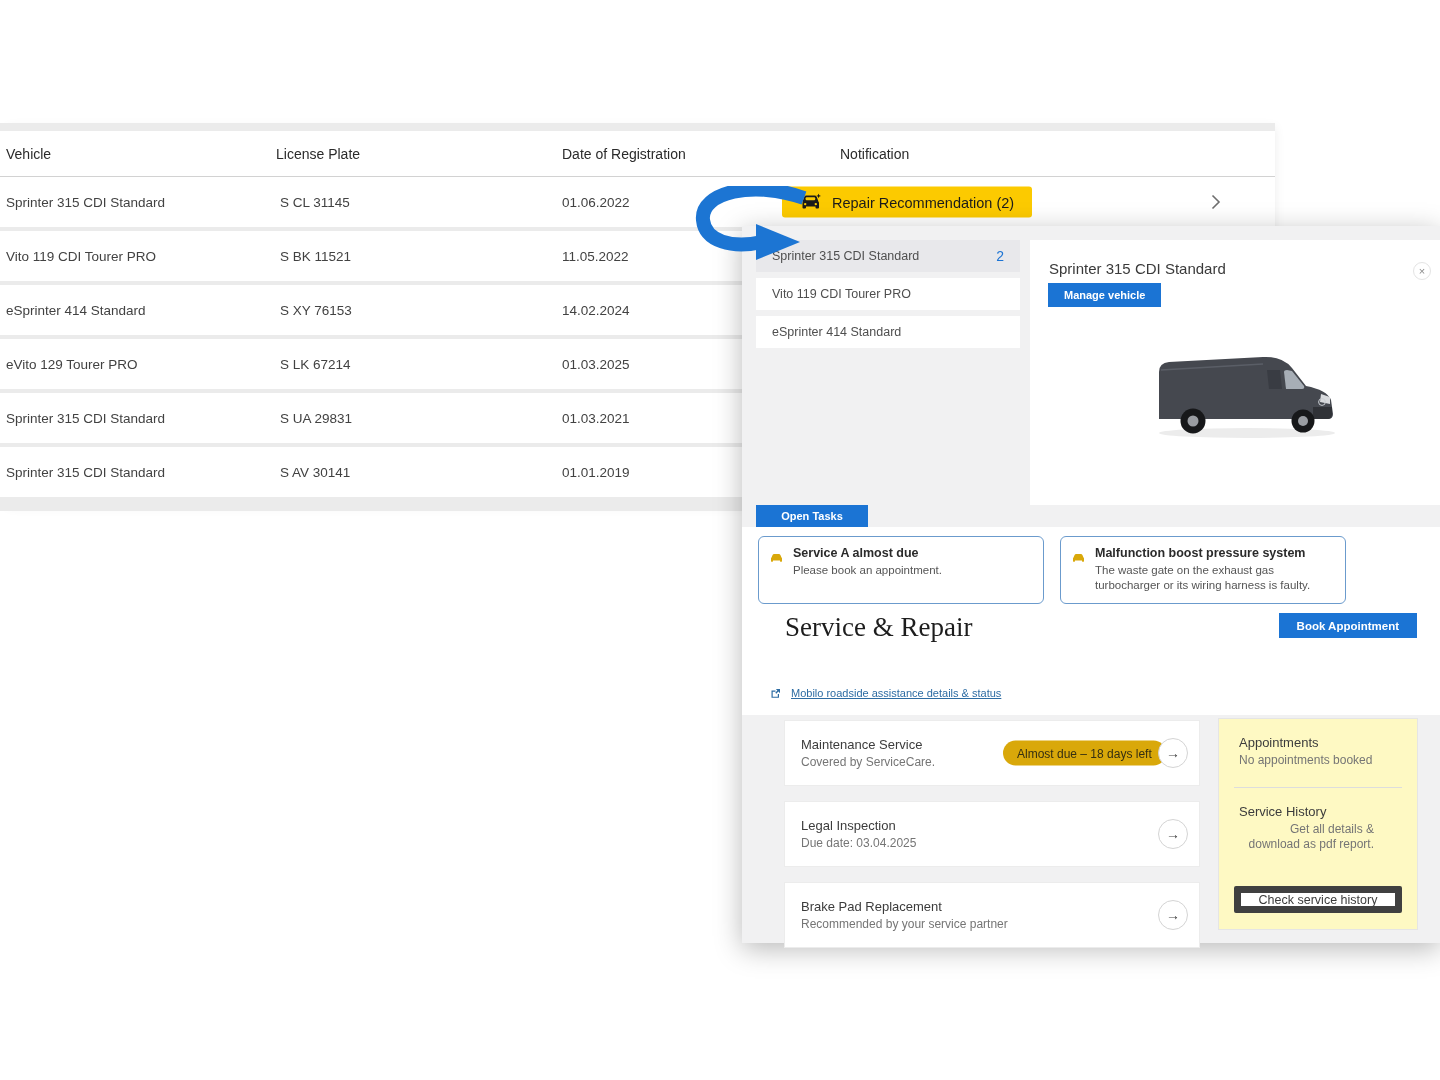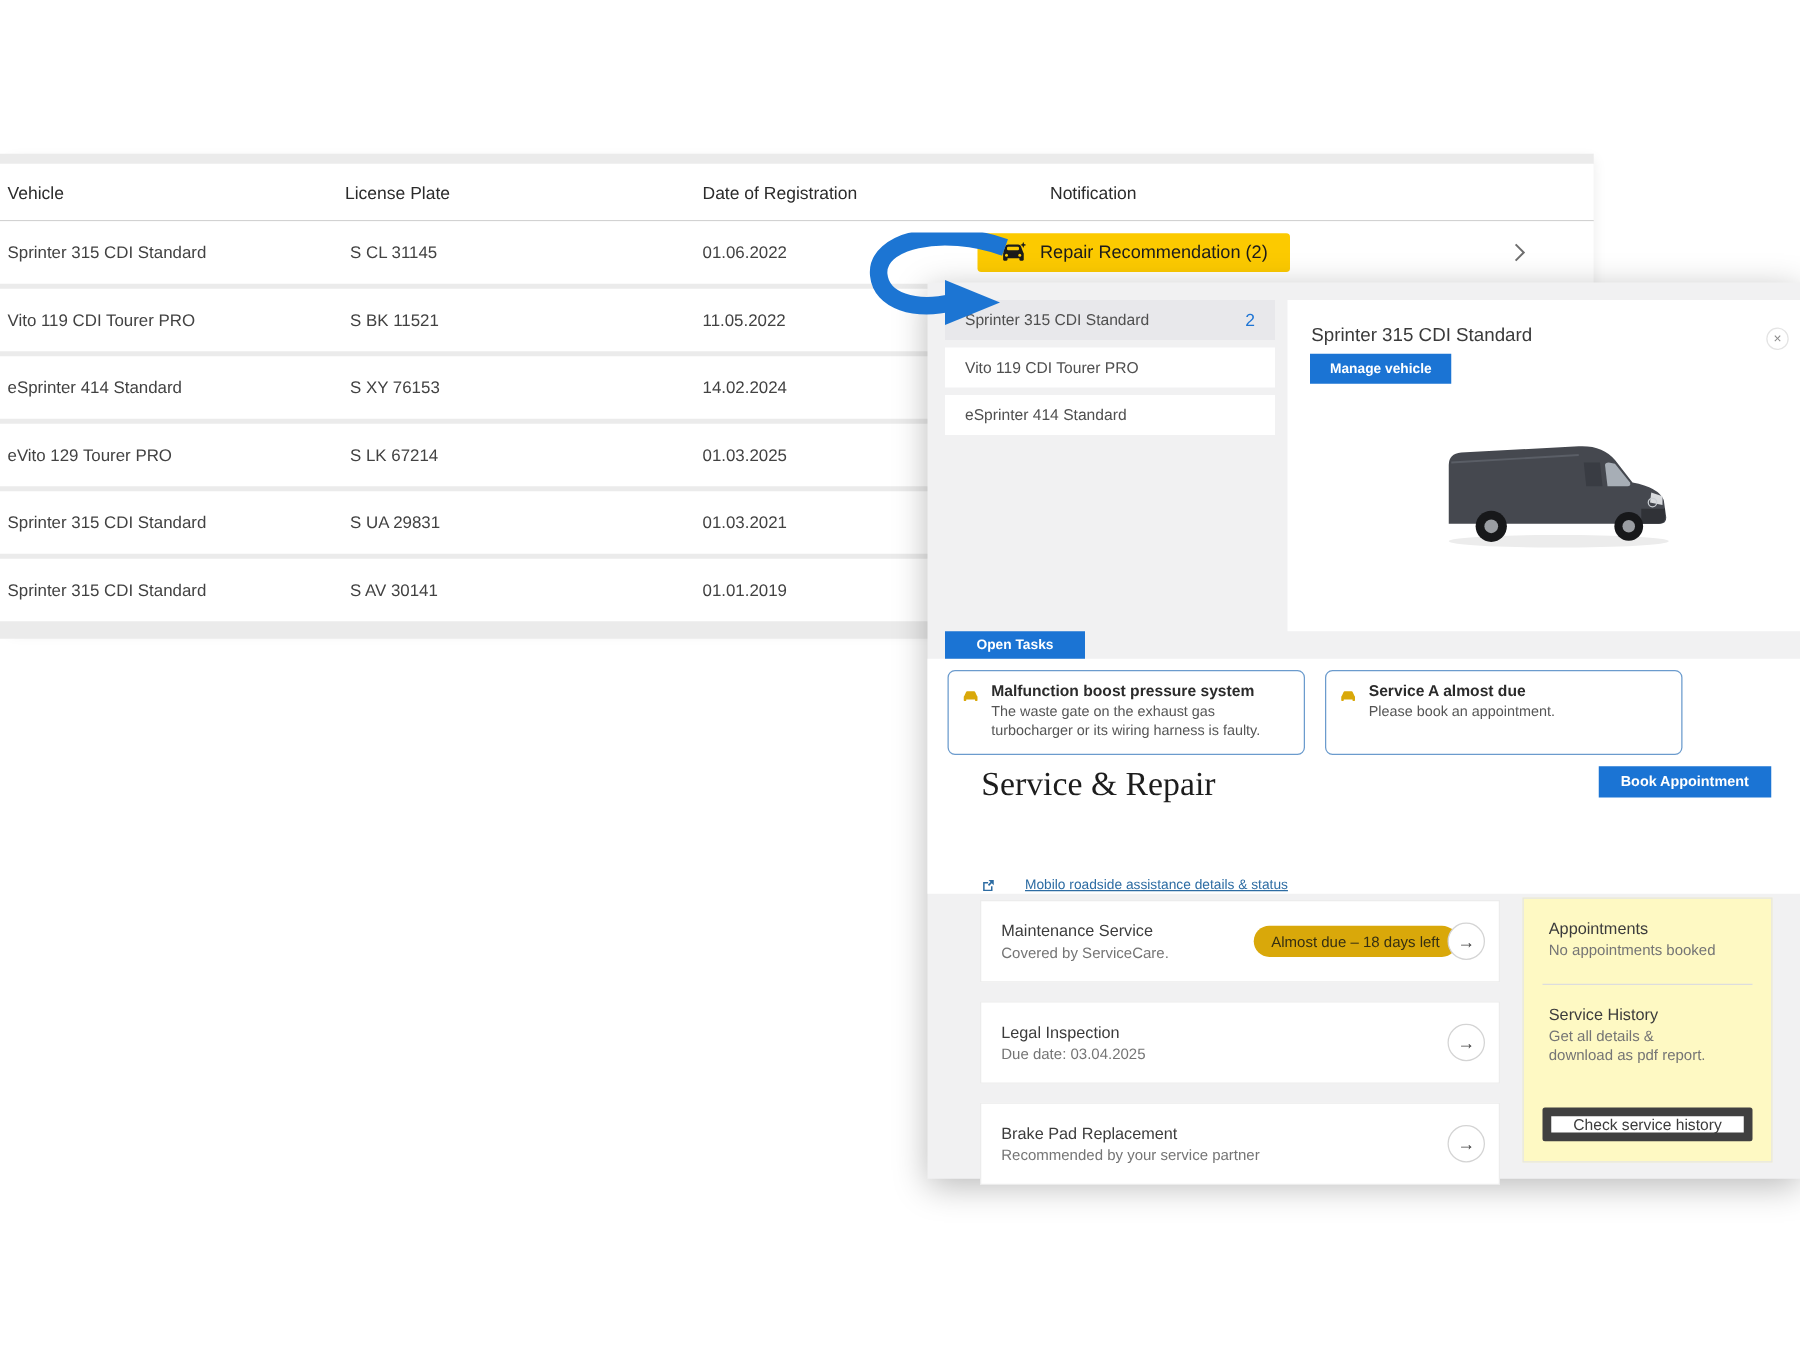--- a/index.html
+++ b/index.html
@@ -97,22 +97,22 @@
   .task-title { font-size:12.5px; font-weight:700; color:#2b2b2b; margin-bottom:3px; }
   .task-body { font-size:11.5px; color:#555; line-height:1.33; }
 
   
   .sr-title {
     position:absolute; left:43px; top:386px;
     font-family:"Liberation Serif", serif; font-size:27px; font-weight:400; color:#1d1d1d;
   }
   .sr-desc { position:absolute; left:43px; top:426px; width:384px; font-size:11.5px; color:#4f4f4f; line-height:1.42; }
   .sr-link {
-    position:absolute; left:43px; top:461px; display:inline-flex; align-items:center; gap:24px;
-    font-size:11px; color:#2d6ca3; text-decoration:underline; cursor:pointer;margin-top:15px;
+    position:absolute; left:28px; top:461px; display:inline-flex; align-items:center; gap:10px;
+    font-size:11px; color:#2d6ca3; text-decoration:underline; cursor:pointer;
   }
   .book-btn {
     position:absolute; right:23px; top:387px; height:25px; padding:0 18px;
     background:#1b74d4; color:#fff; font-size:11.5px; font-weight:700; border:none;
     font-family:"Liberation Sans", sans-serif;
     display:flex; align-items:center; cursor:pointer;
   }
 
   
   .service-list { position:absolute; left:42px; top:494px; width:416px; }
@@ -271,32 +271,32 @@
     <button class="tasks-tab">Open Tasks</button>
 
     <div class="tasks">
 
         <div class="task-card">
           <span class="task-icon">
             <svg width="13" height="10" viewBox="0 0 13 10">
               <path d="M1.5 4.6 L2.6 2.1 C2.9 1.4 3.4 1 4.2 1 h4.6 c.8 0 1.3.4 1.6 1.1 L11.5 4.6 c.3.2.5.6.5 1 v2.6 c0 .3-.2.5-.5.5 h-1 c-.3 0-.5-.2-.5-.5 v-.6 H3 v.6 c0 .3-.2.5-.5.5 h-1 c-.3 0-.5-.2-.5-.5 V5.6 c0-.4.2-.8.5-1 Z" fill="#d9a80a"></path>
             </svg>
           </span>
-          <div class="task-title">Malfunction boost pressure system</div>
-          <div class="task-body">The waste gate on the exhaust gas turbocharger or its wiring harness is faulty.</div>
+          <div class="task-title">Service A almost due</div>
+          <div class="task-body">Please book an appointment.</div>
         </div>
 
         <div class="task-card">
           <span class="task-icon">
             <svg width="13" height="10" viewBox="0 0 13 10">
               <path d="M1.5 4.6 L2.6 2.1 C2.9 1.4 3.4 1 4.2 1 h4.6 c.8 0 1.3.4 1.6 1.1 L11.5 4.6 c.3.2.5.6.5 1 v2.6 c0 .3-.2.5-.5.5 h-1 c-.3 0-.5-.2-.5-.5 v-.6 H3 v.6 c0 .3-.2.5-.5.5 h-1 c-.3 0-.5-.2-.5-.5 V5.6 c0-.4.2-.8.5-1 Z" fill="#d9a80a"></path>
             </svg>
           </span>
-          <div class="task-title">Service A almost due</div>
-          <div class="task-body">Please book an appointment.</div>
+          <div class="task-title">Malfunction boost pressure system</div>
+          <div class="task-body">The waste gate on the exhaust gas turbocharger or its wiring harness is faulty.</div>
         </div>
       </div>
 
     <div class="sr-title">Service &amp; Repair</div>
     <a class="sr-link">
       <span style="display:inline-flex;">
         <svg width="11" height="11" viewBox="0 0 11 11">
           <path d="M1.5 2.5 h4 v1.2 H2.7 v5.1 h5.1 V6 H9 v3.8 H1.5 Z" fill="#2d6ca3"></path>
           <path d="M5.8 1 H10 V5.2 L8.4 3.6 6.3 5.7 5.3 4.7 7.4 2.6 Z" fill="#2d6ca3"></path>
         </svg>
@@ -330,21 +330,21 @@
       </div>
 
     <div class="side-card">
       <div class="side-sec">
         <div class="side-title">Appointments</div>
         <div class="side-text">No appointments booked</div>
       </div>
       <div class="side-divider"></div>
       <div class="side-sec" style="padding-top:0;">
         <div class="side-title">Service History</div>
-        <div class="side-text" style="width:135px;">Get all details &amp; download as pdf report.</div>
+        <div class="side-text" style="width:135px;text-align:right;">Get all details &amp; download as pdf report.</div>
       </div>
       <button class="side-btn">Check service history</button>
     </div>
   </div>
 
   <span class="flow-arrow">
     <svg width="118" height="74" viewBox="0 0 118 74">
       <path d="M110 12 C 60 -6, 6 6, 9 34 C 11 55, 38 63, 68 56" fill="none" stroke="#1c75d3" stroke-width="14"></path>
       <polygon points="62,38 106,56 62,74" fill="#1c75d3"></polygon>
     </svg>

